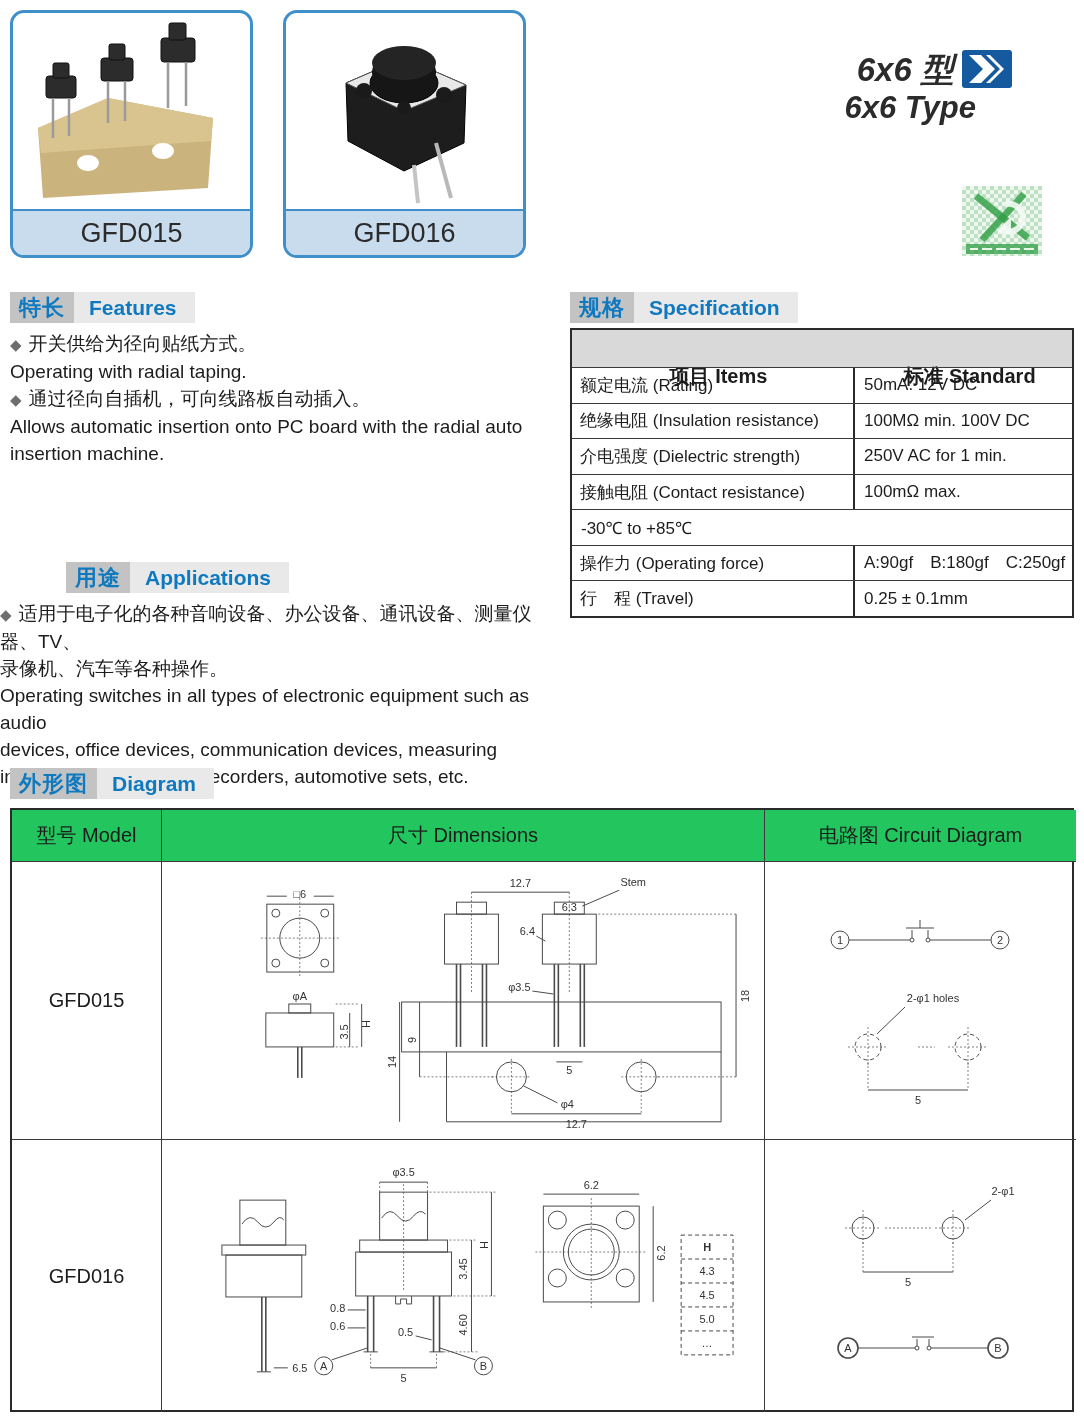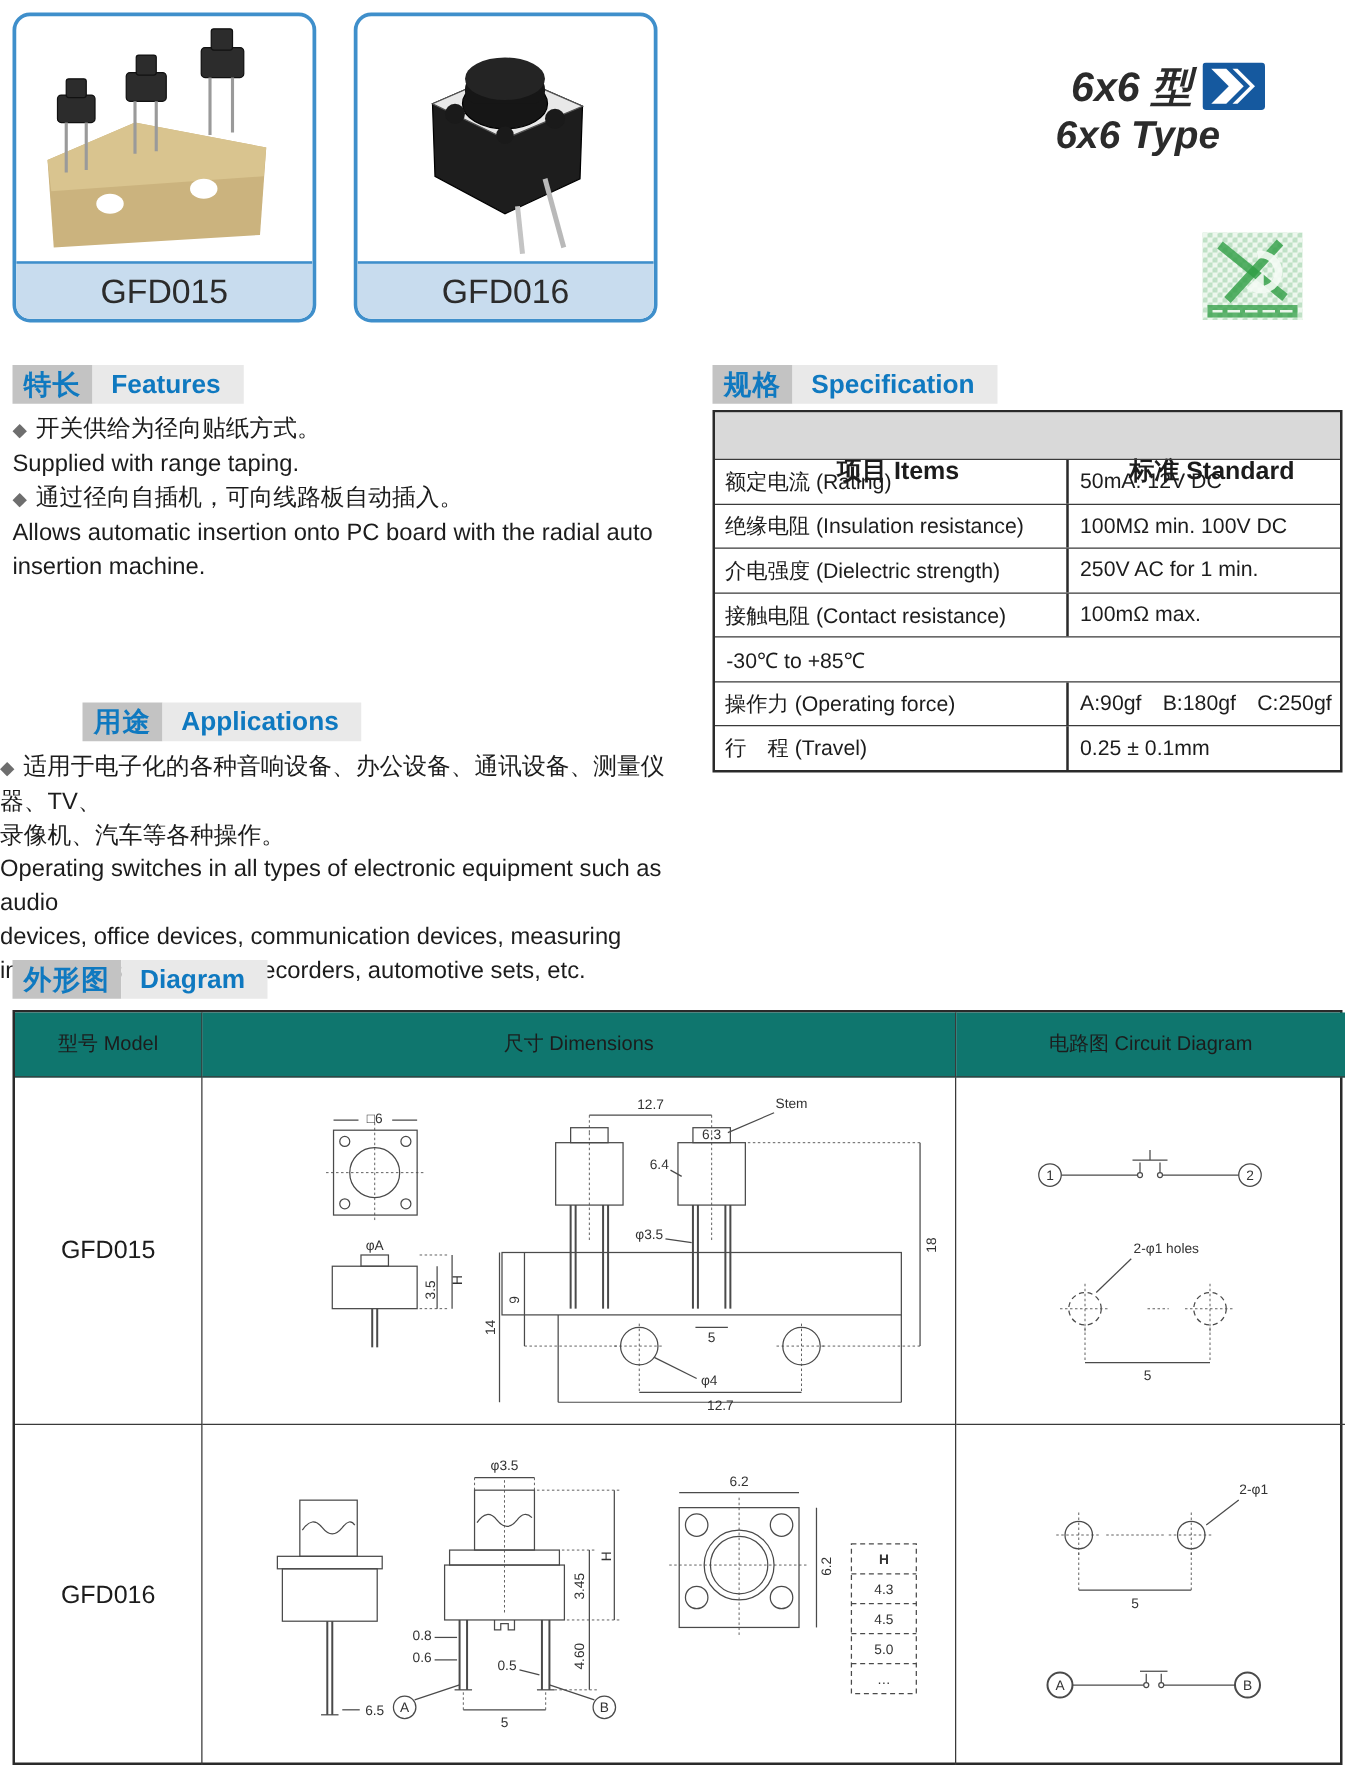--- a/index.html
+++ b/index.html
@@ -49,21 +49,21 @@
   .sc2.small{font-size:11.5px;letter-spacing:-0.3px;padding-left:5px;}
 
   
   .diag-table{position:absolute;left:10px;top:808px;width:1064px;height:604px;
         border:2px solid #2a2a2a;box-sizing:border-box;
         display:grid;grid-template-columns:150px 603px 311px;grid-template-rows:52px 278px 272px;}
   .dcell{border-right:1px solid #3a3a3a;border-bottom:1px solid #3a3a3a;box-sizing:border-box;
         display:flex;align-items:center;justify-content:center;}
   .dcell.lastcol{border-right:none;}
   .dcell.lastrow{border-bottom:none;}
-  .dhead{background:#0f766e;font-size:16px;color:#1c1c1c;}
+  .dhead{background:#22c55e;font-size:20px;color:#1c1c1c;}
   .dmodel{font-size:20px;}
 
   svg{display:block;}
   svg text{font-family:"Liberation Sans",sans-serif;fill:#333;}
   .tech line,.tech rect,.tech circle,.tech path,.tech polyline{stroke:#4a4a4a;fill:none;stroke-width:1;}
   .tech .thick{stroke-width:1.6;}
   .tech .dash{stroke-dasharray:4 3;}
   .tech .cdash{stroke-dasharray:2 2;stroke-width:.7;}
   .tech text{font-size:11px;}
 </style>
@@ -147,21 +147,21 @@
       </g>
     </svg>
   </div>
 
   <div class="sec-hdr" style="left:10px;top:292px;">
     <span class="hdr-cn">特长</span>
     <span class="hdr-en">Features</span>
   </div>
   <div class="textblock" style="left:10px;top:330px;width:548px;">
     <p><span class="bullet">◆</span><span>开关供给为径向贴纸方式。</span></p>
-    <p>Supplied with range taping.</p>
+    <p>Operating with radial taping.</p>
     <p><span class="bullet">◆</span><span>通过径向自插机，可向线路板自动插入。</span></p>
     <p>Allows automatic insertion onto PC board with the radial auto</p>
     <p>insertion machine.</p>
   </div>
 
   <div class="sec-hdr" style="left:570px;top:292px;">
     <span class="hdr-cn">规格</span>
     <span class="hdr-en">Specification</span>
   </div>
   <div class="spec-table">

